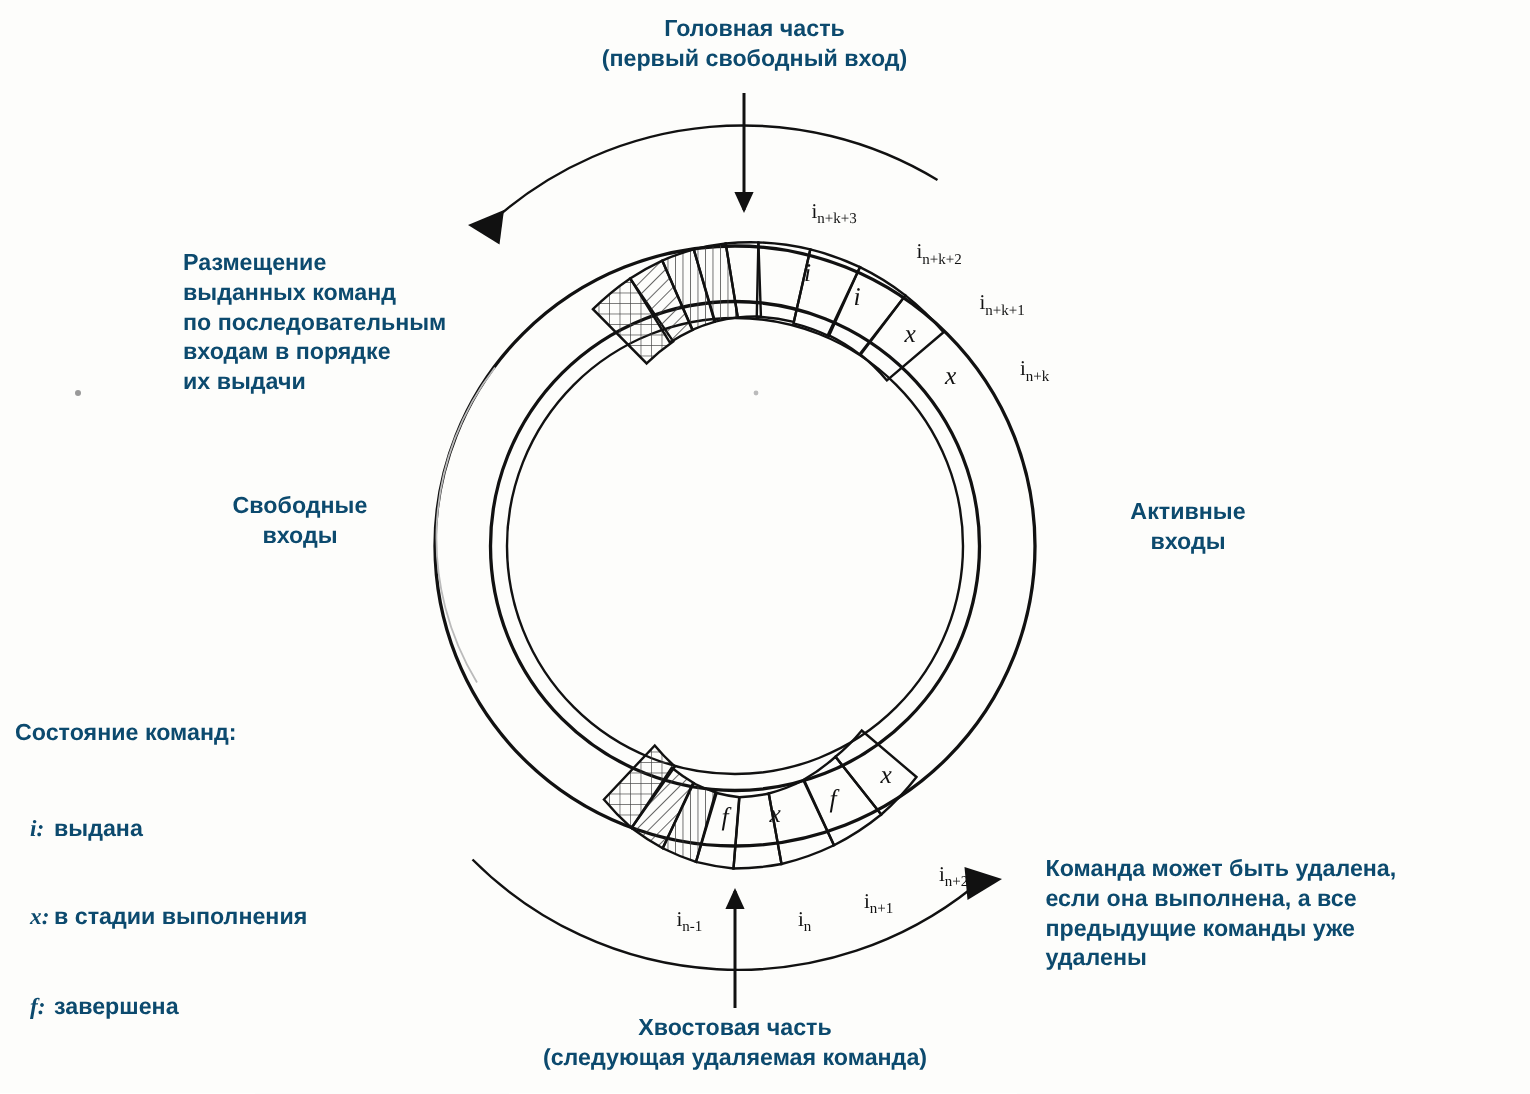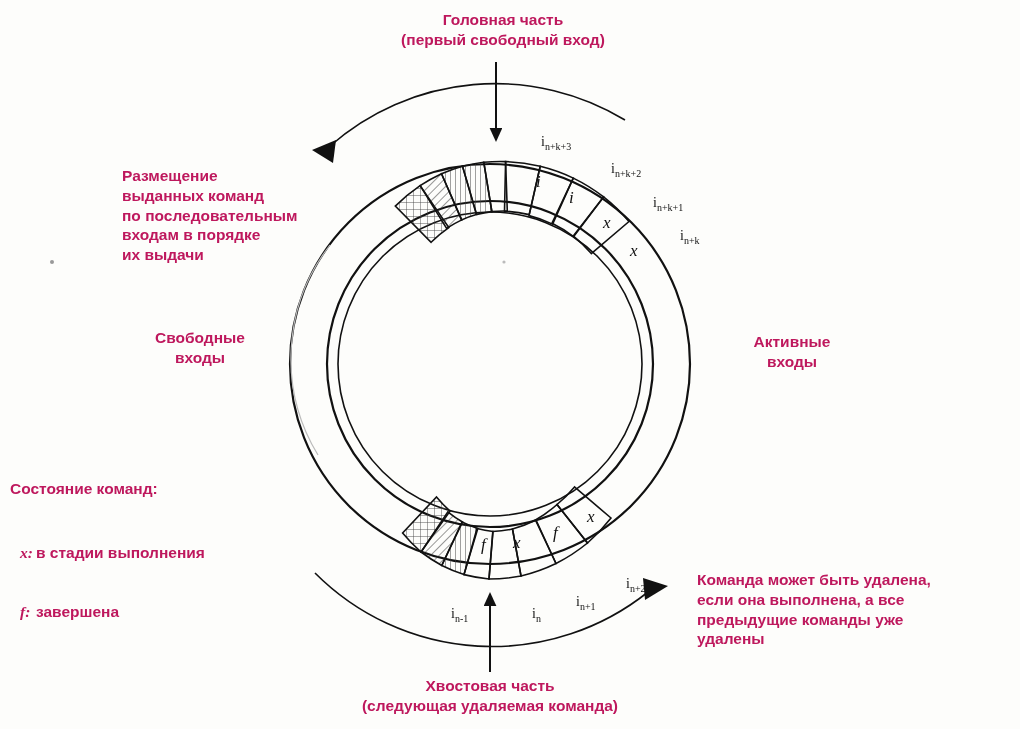--- a/index.html
+++ b/index.html
@@ -14,21 +14,21 @@
     background: #fdfdfb;
     font-family: "Liberation Sans", sans-serif;
     color: #111111;
     overflow: hidden;
   }
   .txt {
     position: absolute;
     white-space: pre;
     line-height: 1.28;
     font-size: 15.5px;
-    color: #be185d;
+    color: #0c4a6e;
   }
   .txt.bold { font-weight: 700; }
   .txt.center { text-align: center; }
   .idx {
     position: absolute;
     white-space: pre;
     font-size: 14px;
     font-family: "Liberation Serif", serif;
     color: #111;
   }
@@ -147,20 +147,21 @@
 
   <div class="txt bold center" style="left:120px; top:328px; width:160px;">Свободные
 входы</div>
 
   <div class="txt bold center" style="left:712px; top:332px; width:160px;">Активные
 входы</div>
 
   <div class="txt bold" style="left:10px; top:479px;text-align:right;">Состояние команд:</div>
 
   <div class="txt bold" style="left:20px; top:503px;">
+    <span class="legend-line"><span class="legend-key">i:</span><span>выдана</span></span>
     <span class="legend-line"><span class="legend-key">x:</span><span>в стадии выполнения</span></span>
     <span class="legend-line"><span class="legend-key">f:</span><span>завершена</span></span>
   </div>
 
   <div class="txt bold" style="left:697px; top:570px;">Команда может быть удалена,
 если она выполнена, а все
 предыдущие команды уже
 удалены</div>
 
   <div class="txt bold center" style="left:310px; top:676px; width:360px;">Хвостовая часть
@@ -168,21 +169,21 @@
 
   <div class="idx" style="left:527px; top:118px;">
     <span>i</span><sub>n+k+3</sub>
   </div>
   <div class="idx" style="left:597px; top:145px;">
     <span>i</span><sub>n+k+2</sub>
   </div>
   <div class="idx" style="left:639px; top:179px;text-align:center;">
     <span>i</span><sub>n+k+1</sub>
   </div>
-  <div class="idx" style="left:666px; top:212px;">
+  <div class="idx" style="left:666px; top:223px;">
     <span>i</span><sub>n+k</sub>
   </div>
 
   <div class="idx" style="left:437px; top:590px;">
     <span>i</span><sub>n-1</sub>
   </div>
   <div class="idx" style="left:518px; top:590px;text-align:center;">
     <span>i</span><sub>n</sub>
   </div>
   <div class="idx" style="left:562px; top:578px;">

